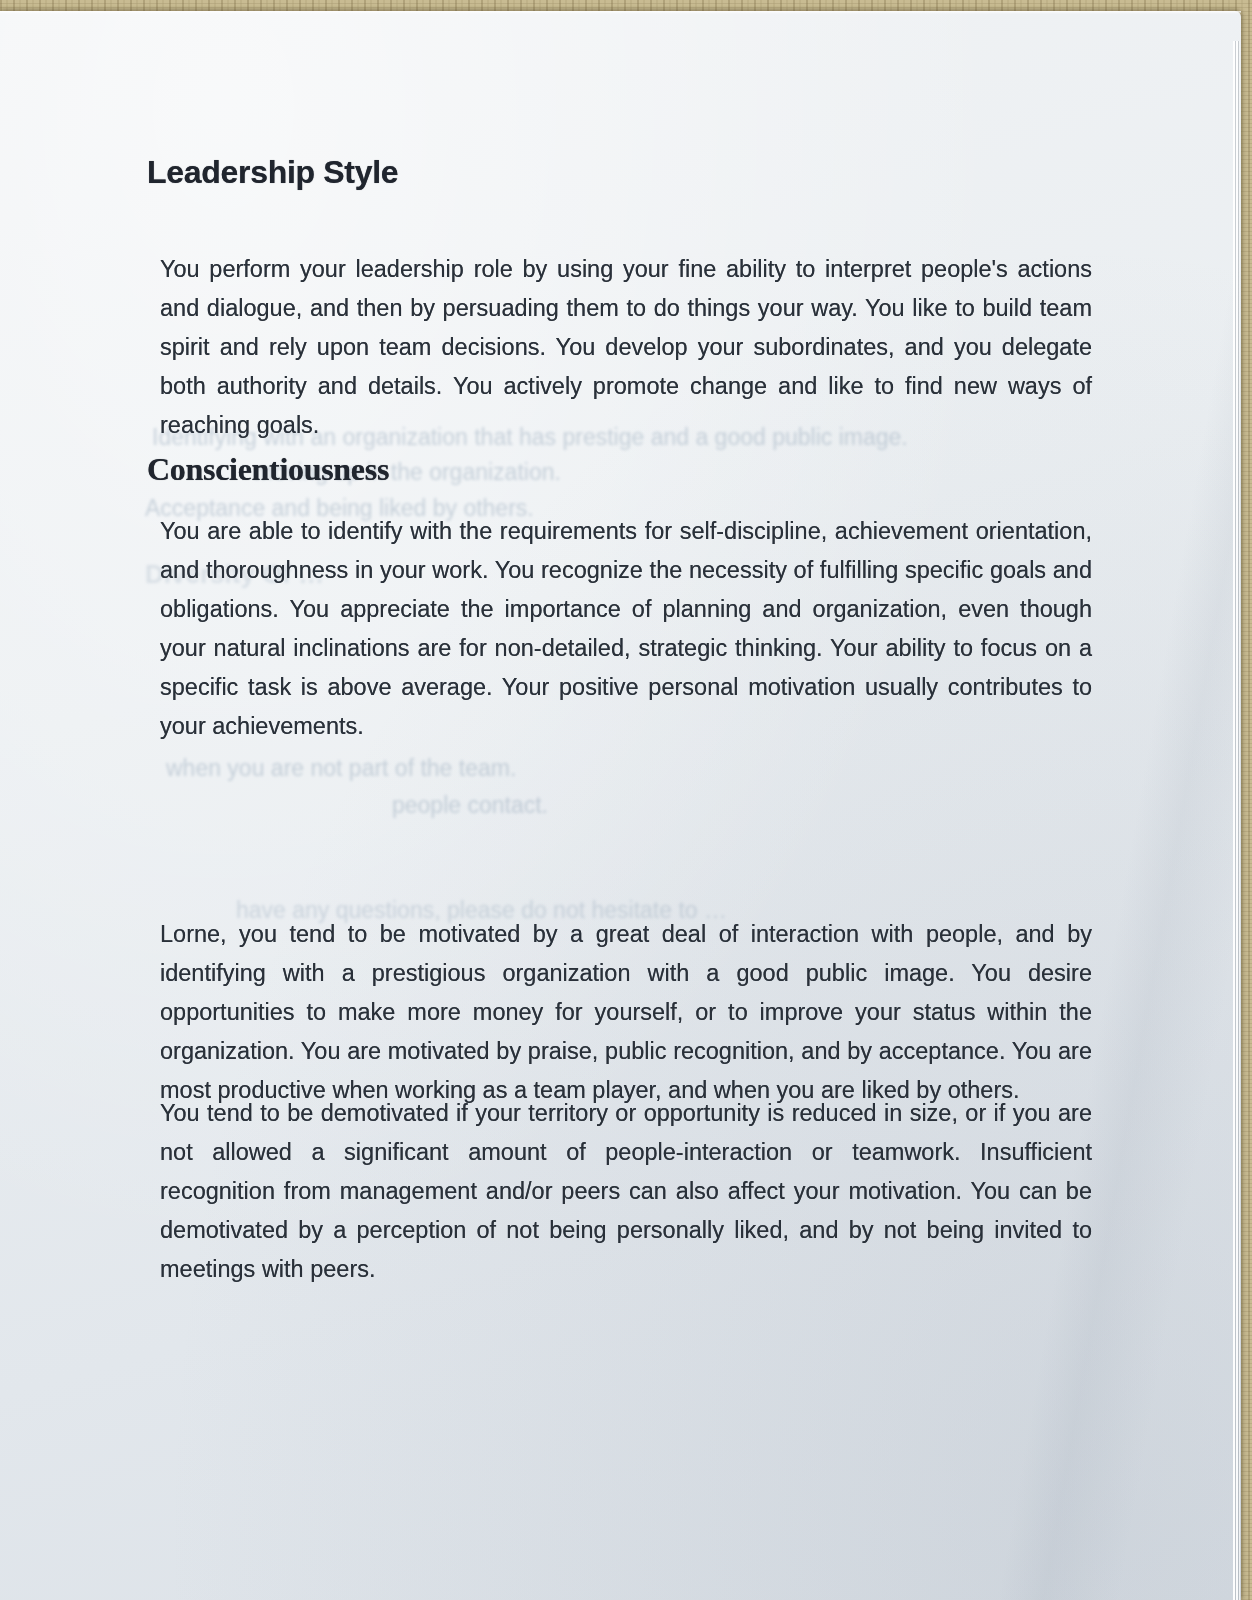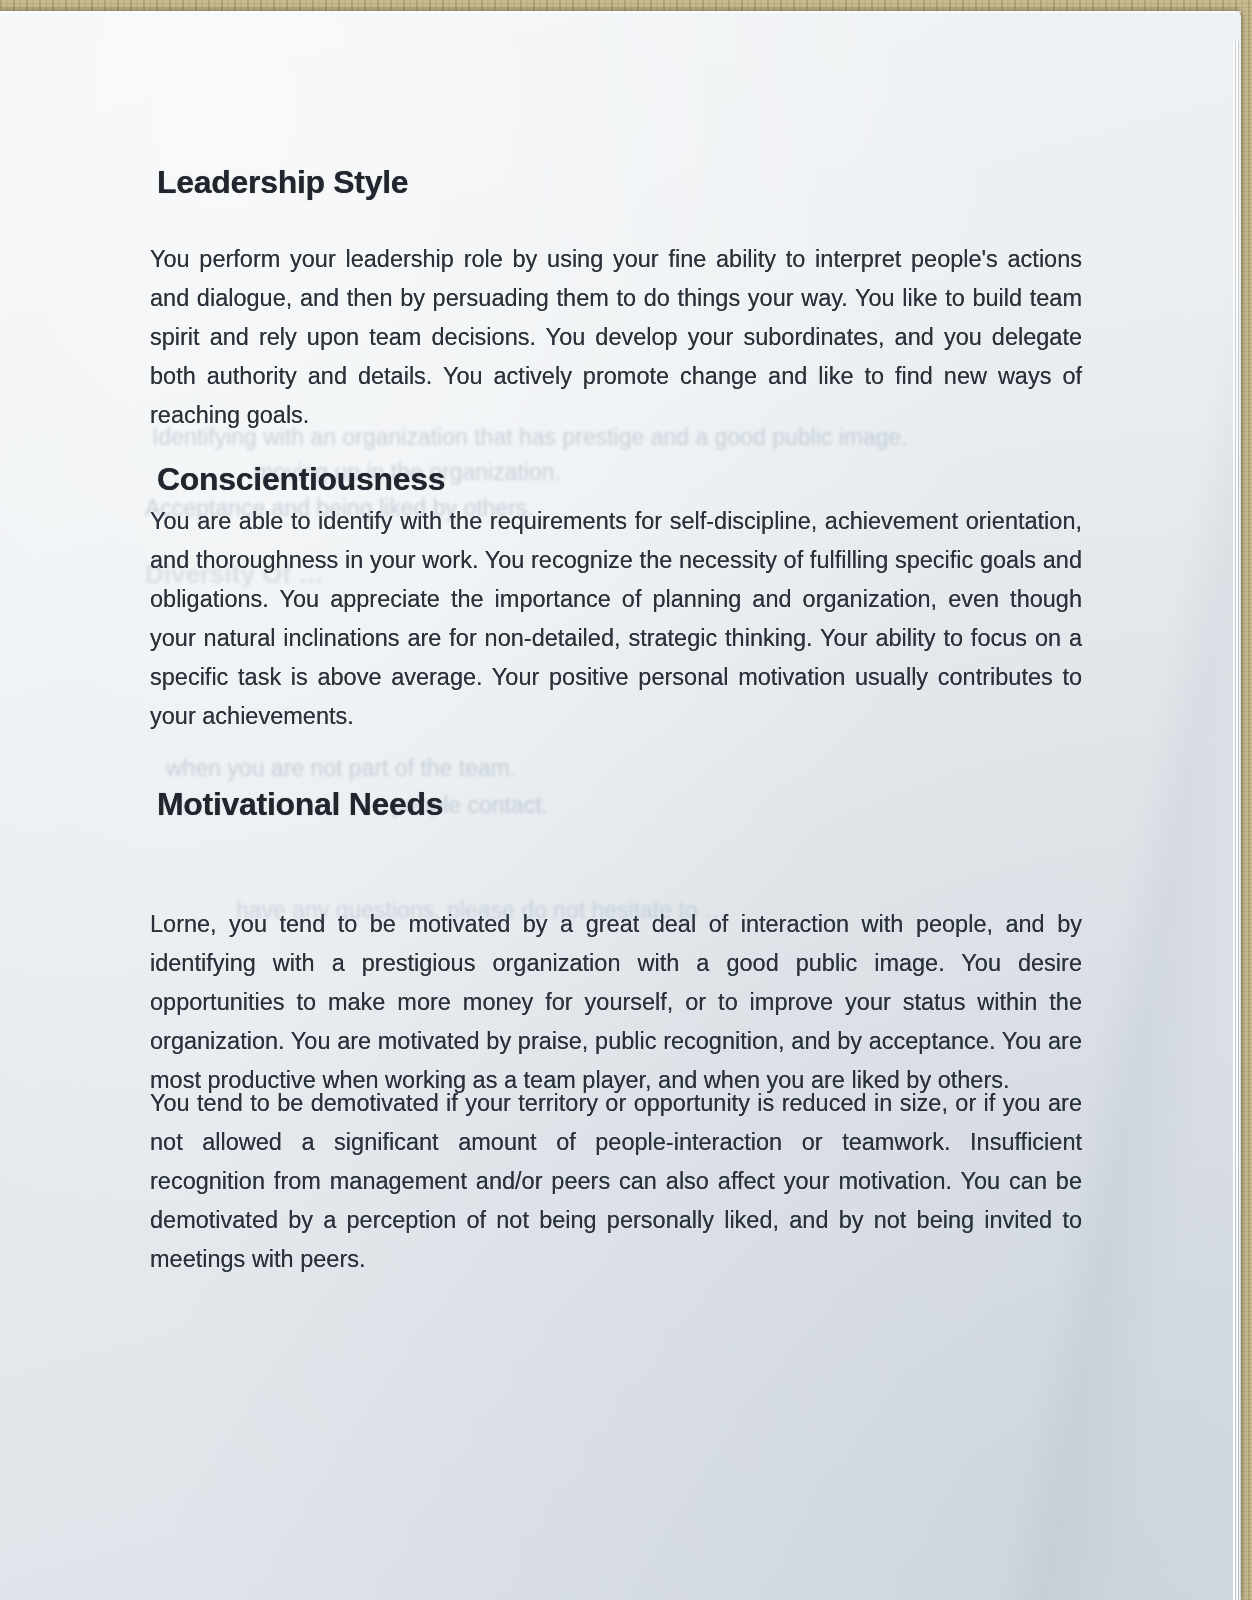--- a/index.html
+++ b/index.html
@@ -64,42 +64,42 @@
     right: 0;
     height: 3px;
     background: linear-gradient(180deg, rgba(255,255,255,.9), rgba(255,255,255,0));
   }
 
   
   .heading {
     position: absolute;
     left: 143px;
     width: 940px;
-    margin: 14px;
+    margin: 4px;
     font-size: 32px;
     font-weight: bold;
     letter-spacing: -0.3px;
     color: #20252e;
     text-shadow: 0 0 0.7px rgba(32,37,46,.75);
   }
   .body-par {
     position: absolute;
     left: 143px;
     width: 932px;
-    margin: 7px;
+    margin: 17px;
     font-size: 23.5px;
     line-height: 39px;
     text-align: justify;
     color: #293039;
     text-shadow: 0 0 0.6px rgba(41,48,57,.7);
   }
 
   .h1 { top: 139px; }
   .p1 { top: 222px; }
-  .h2 { top: 436px; }
+  .h2 { top: 436px; font-family: Liberation Serif, serif; }
   .p2 { top: 484px; }
   .h3 { top: 761px; }
   .p3 { top: 887px; }
   .p4 { top: 1066px; }
 
   
   .ghost {
     position: absolute;
     margin: 0;
     font-size: 23px;
@@ -130,18 +130,17 @@
     <p class="ghost g5">when you are not part of the team.</p>
     <p class="ghost g6">people contact.</p>
     <p class="ghost g7">have any questions, please do not hesitate to …</p>
 
     <h1 class="heading h1">Leadership Style</h1>
     <p class="body-par p1">You perform your leadership role by using your fine ability to interpret people's actions and dialogue, and then by persuading them to do things your way. You like to build team spirit and rely upon team decisions. You develop your subordinates, and you delegate both authority and details. You actively promote change and like to find new ways of reaching goals.</p>
 
     <h1 class="heading h2">Conscientiousness</h1>
     <p class="body-par p2">You are able to identify with the requirements for self-discipline, achievement orientation, and thoroughness in your work. You recognize the necessity of fulfilling specific goals and obligations. You appreciate the importance of planning and organization, even though your natural inclinations are for non-detailed, strategic thinking. Your ability to focus on a specific task is above average. Your positive personal motivation usually contributes to your achievements.</p>
 
-    <h1 class="heading h3">Motivational Needs</h1>
     <p class="body-par p3">Lorne, you tend to be motivated by a great deal of interaction with people, and by identifying with a prestigious organization with a good public image. You desire opportunities to make more money for yourself, or to improve your status within the organization. You are motivated by praise, public recognition, and by acceptance. You are most productive when working as a team player, and when you are liked by others.</p>
     <p class="body-par p4">You tend to be demotivated if your territory or opportunity is reduced in size, or if you are not allowed a significant amount of people-interaction or teamwork. Insufficient recognition from management and/or peers can also affect your motivation. You can be demotivated by a perception of not being personally liked, and by not being invited to meetings with peers.</p>
 
   </div>
 </div>
 
 </body></html>

